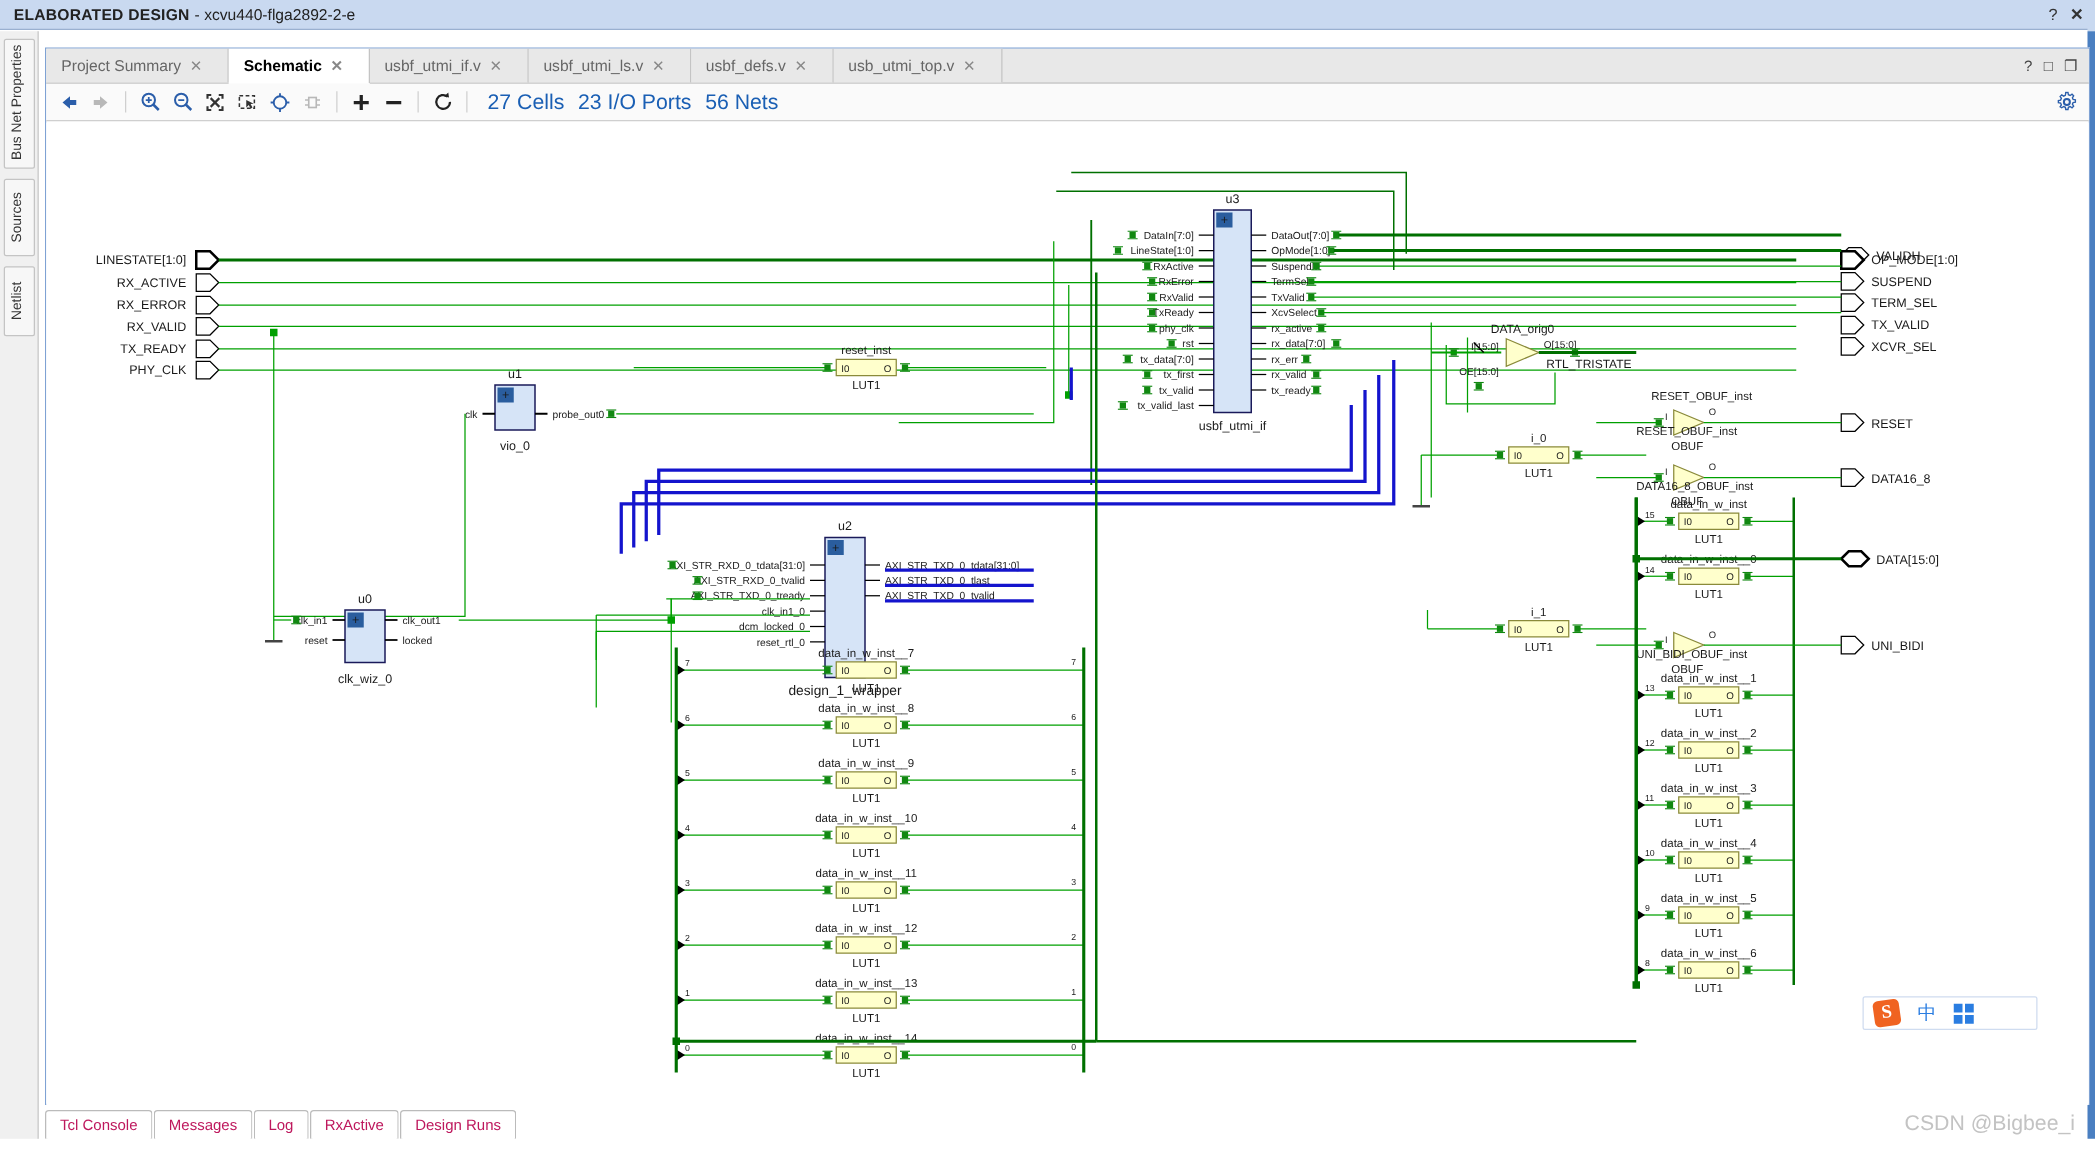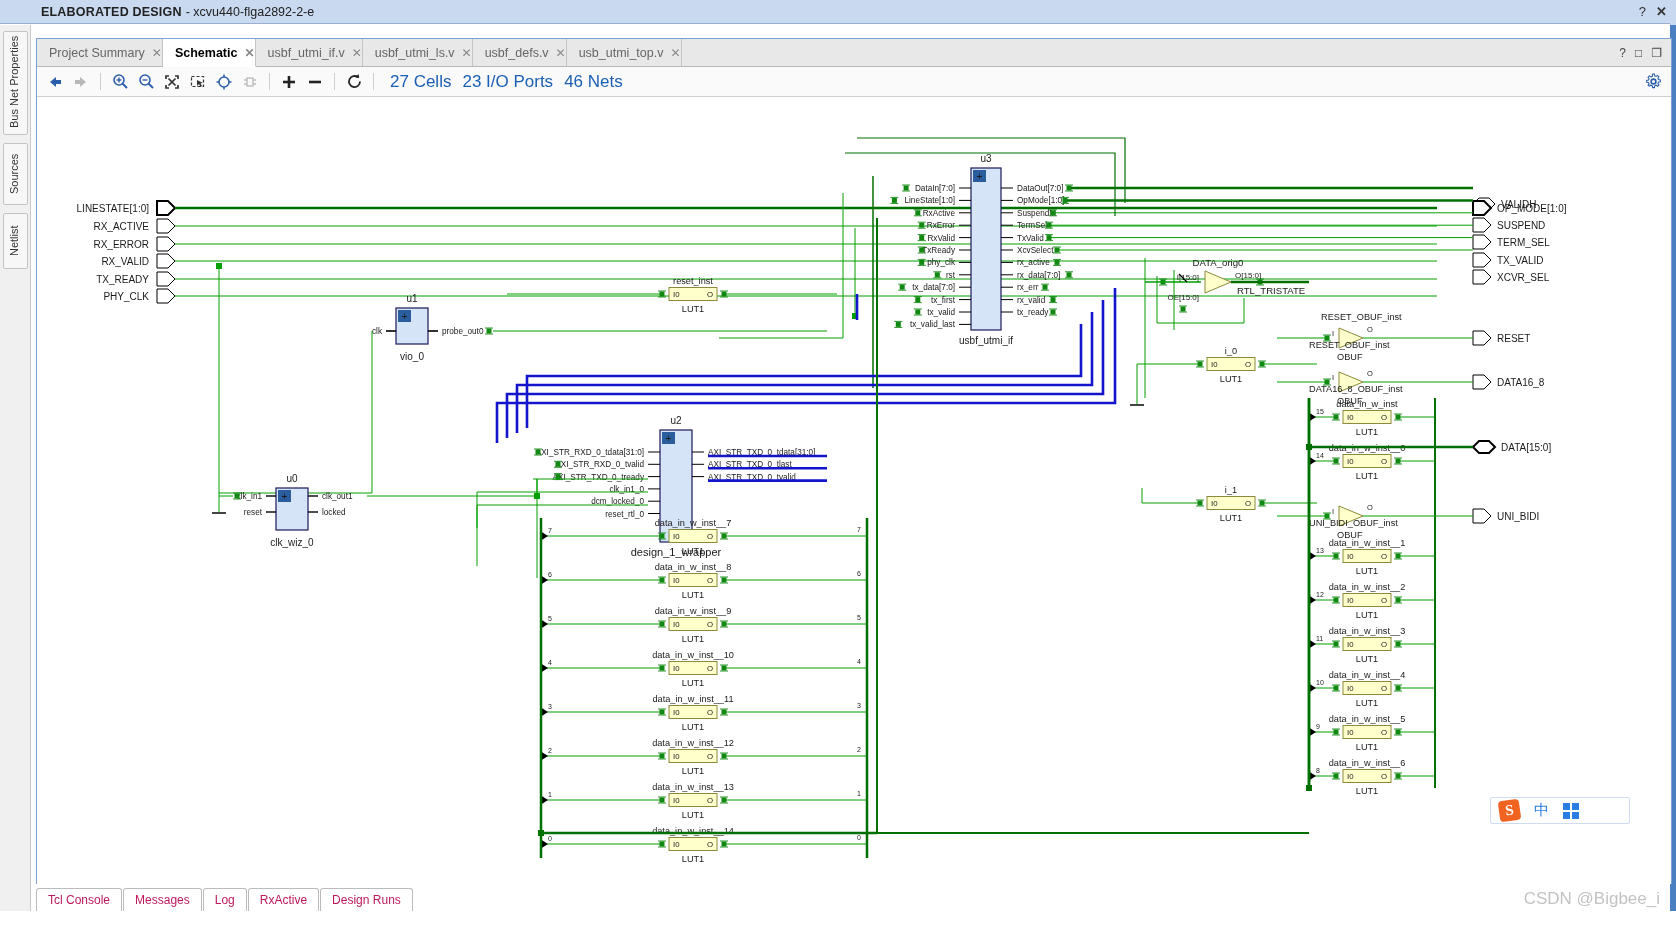--- a/index.html
+++ b/index.html
@@ -7,21 +7,21 @@
   body {
     width:1676px; height:936px;
     font-family:"Liberation Sans", sans-serif;
     font-size:12px; color:#222; background:#fff;
     overflow:hidden; position:relative;
   }
   
   #titlebar {
     position:absolute; left:0; top:0; width:1676px; height:24px;
     background:#c9d9f0; border-bottom:1px solid #9ab0d0;
-    display:flex; align-items:center;padding-left:30px;
+    display:flex; align-items:center;
   }
   #titlebar .t-main { font-weight:bold; font-size:12.5px; margin-left:11px; letter-spacing:.2px;}
   #titlebar .t-sub { font-size:12.5px; margin-left:4px; }
   #titlebar .win-btns { margin-left:auto; display:flex; align-items:center; gap:10px; padding-right:9px; }
   #titlebar .win-btns span { font-size:13px; color:#333; cursor:pointer; }
   .close-x { color:#d23; font-weight:bold; }
 
   
   #leftrail {
     position:absolute; left:0; top:25px; width:31px; height:886px;
@@ -39,21 +39,21 @@
   #mainpanel {
     position:absolute; left:36px; top:38px; width:1636px; height:846px;
     border:1px solid #7fa2d4; background:#fff;
   }
   #tabbar {
     height:28px; background:#e8e8e8; border-bottom:1px solid #b9b9b9;
     display:flex; align-items:stretch; position:relative;
   }
   .tab {
     display:flex; align-items:center; gap:7px;
-    padding:0 0 0 12px; border-right:1px solid #c4c4c4;
+    padding:0 20px 0 12px; border-right:1px solid #c4c4c4;
     background:#e8e8e8; color:#666; font-size:12.5px; cursor:pointer;
   }
   .tab.active { background:#ffffff; color:#000; font-weight:bold; border-bottom:1px solid #fff; margin-bottom:-1px; }
   .tab .x { color:#888; font-size:12px; }
   #tabbar .tb-right { margin-left:auto; display:flex; align-items:center; gap:9px; padding:0 9px; color:#444; font-size:12px;}
 
   
   #toolbar {
     height:30px; background:#fafafa; border-bottom:1px solid #cfcfcf;
     display:flex; align-items:center; gap:2px; padding:0 6px; position:relative;
@@ -244,21 +244,21 @@
     <div class="tsep"></div>
     <div class="tbtn">
       <svg width="17" height="17" viewBox="0 0 17 17">
           <path d="M14 8.5 A5.5 5.5 0 1 1 12 4.3" fill="none" stroke="#222" stroke-width="1.8"></path>
           <path d="M12.6 1 L13.2 5 L9.3 4.2 Z" fill="#222"></path>
         </svg>
     </div>
     <div class="tsep"></div>
     <span class="stat">27 Cells</span>
     <span class="stat">23 I/O Ports</span>
-    <span class="stat">46 Nets</span>
+    <span class="stat">56 Nets</span>
     <div class="tbtn gear">
       <svg width="17" height="17" viewBox="0 0 17 17">
           <path d="M8.5 5.3a3.2 3.2 0 1 0 0 6.4 3.2 3.2 0 0 0 0-6.4zm0 4.8a1.6 1.6 0 1 1 0-3.2 1.6 1.6 0 0 1 0 3.2z" fill="#2b5eaa"></path>
           <path d="M7.6 1h1.8l.3 1.8 1.4.6 1.5-1 1.3 1.3-1 1.5.6 1.4 1.8.3v1.8l-1.8.3-.6 1.4 1 1.5-1.3 1.3-1.5-1-1.4.6-.3 1.8H7.6l-.3-1.8-1.4-.6-1.5 1L3.1 12.4l1-1.5-.6-1.4L1.7 9.2V7.4l1.8-.3.6-1.4-1-1.5 1.3-1.3 1.5 1 1.4-.6z" fill="none" stroke="#2b5eaa" stroke-width="1.1"></path>
         </svg>
     </div>
   </div>
 
   <div id="canvas">
     <svg id="sch" width="1634" height="786" viewBox="0 0 1634 786">

